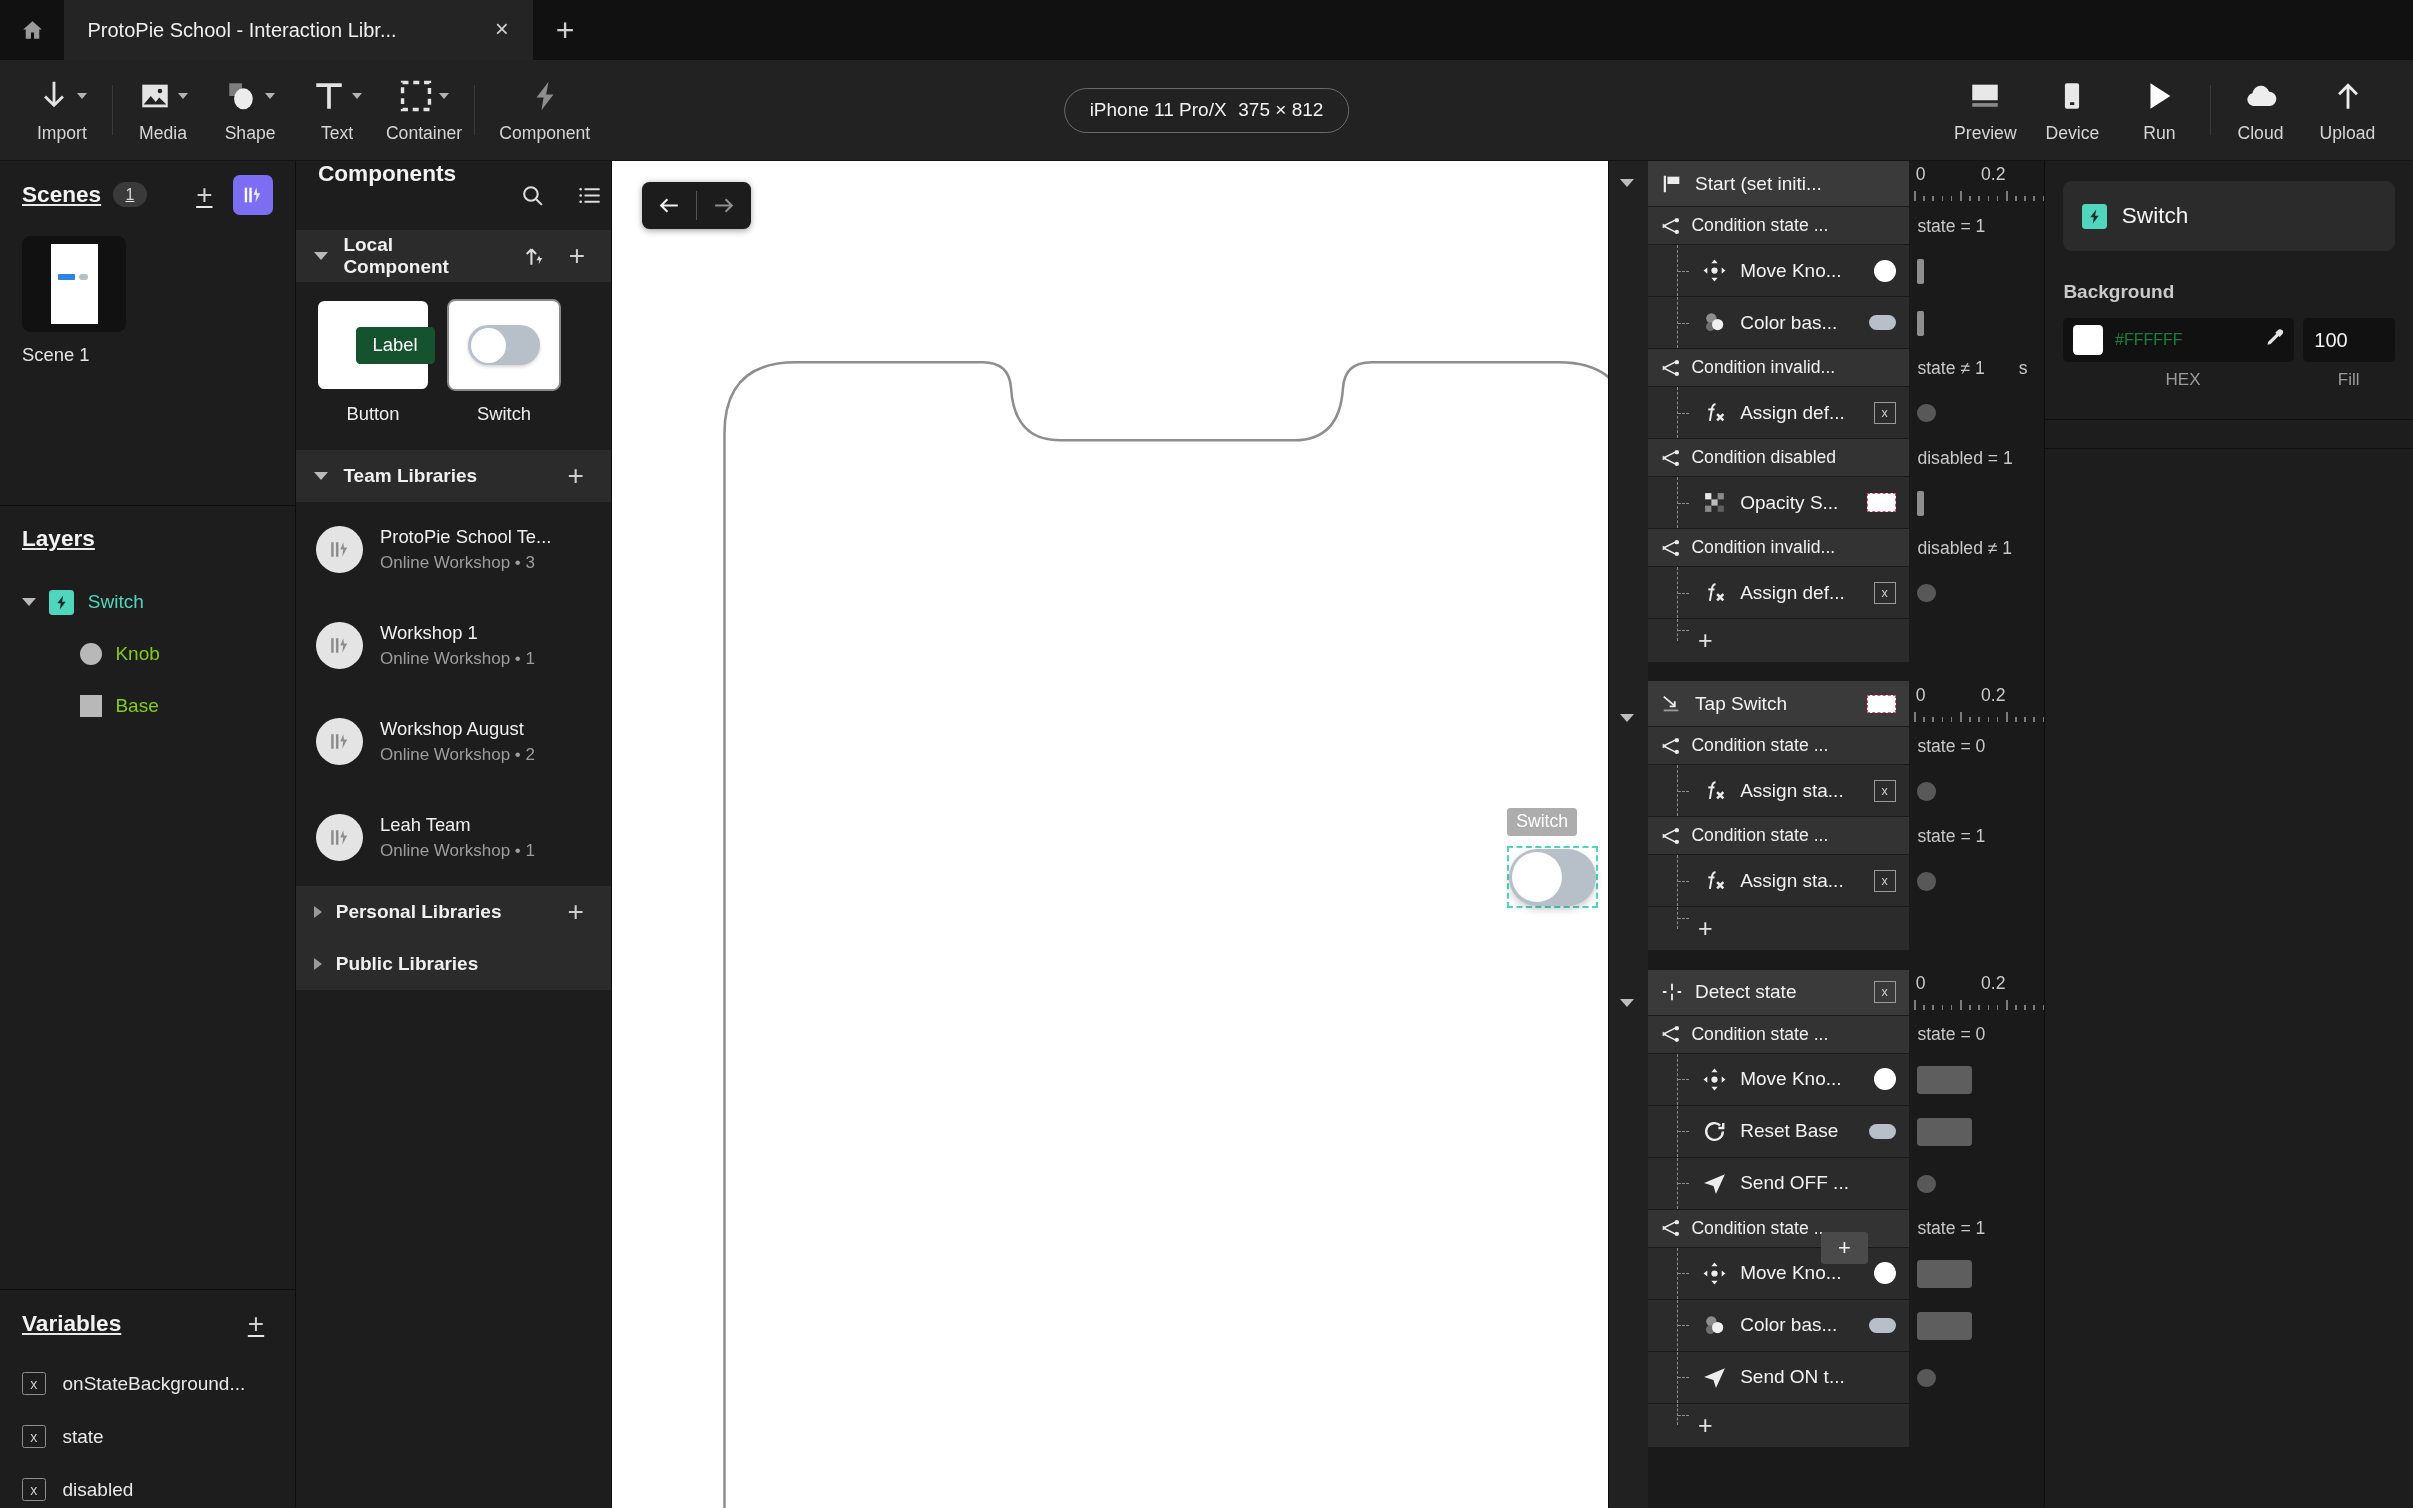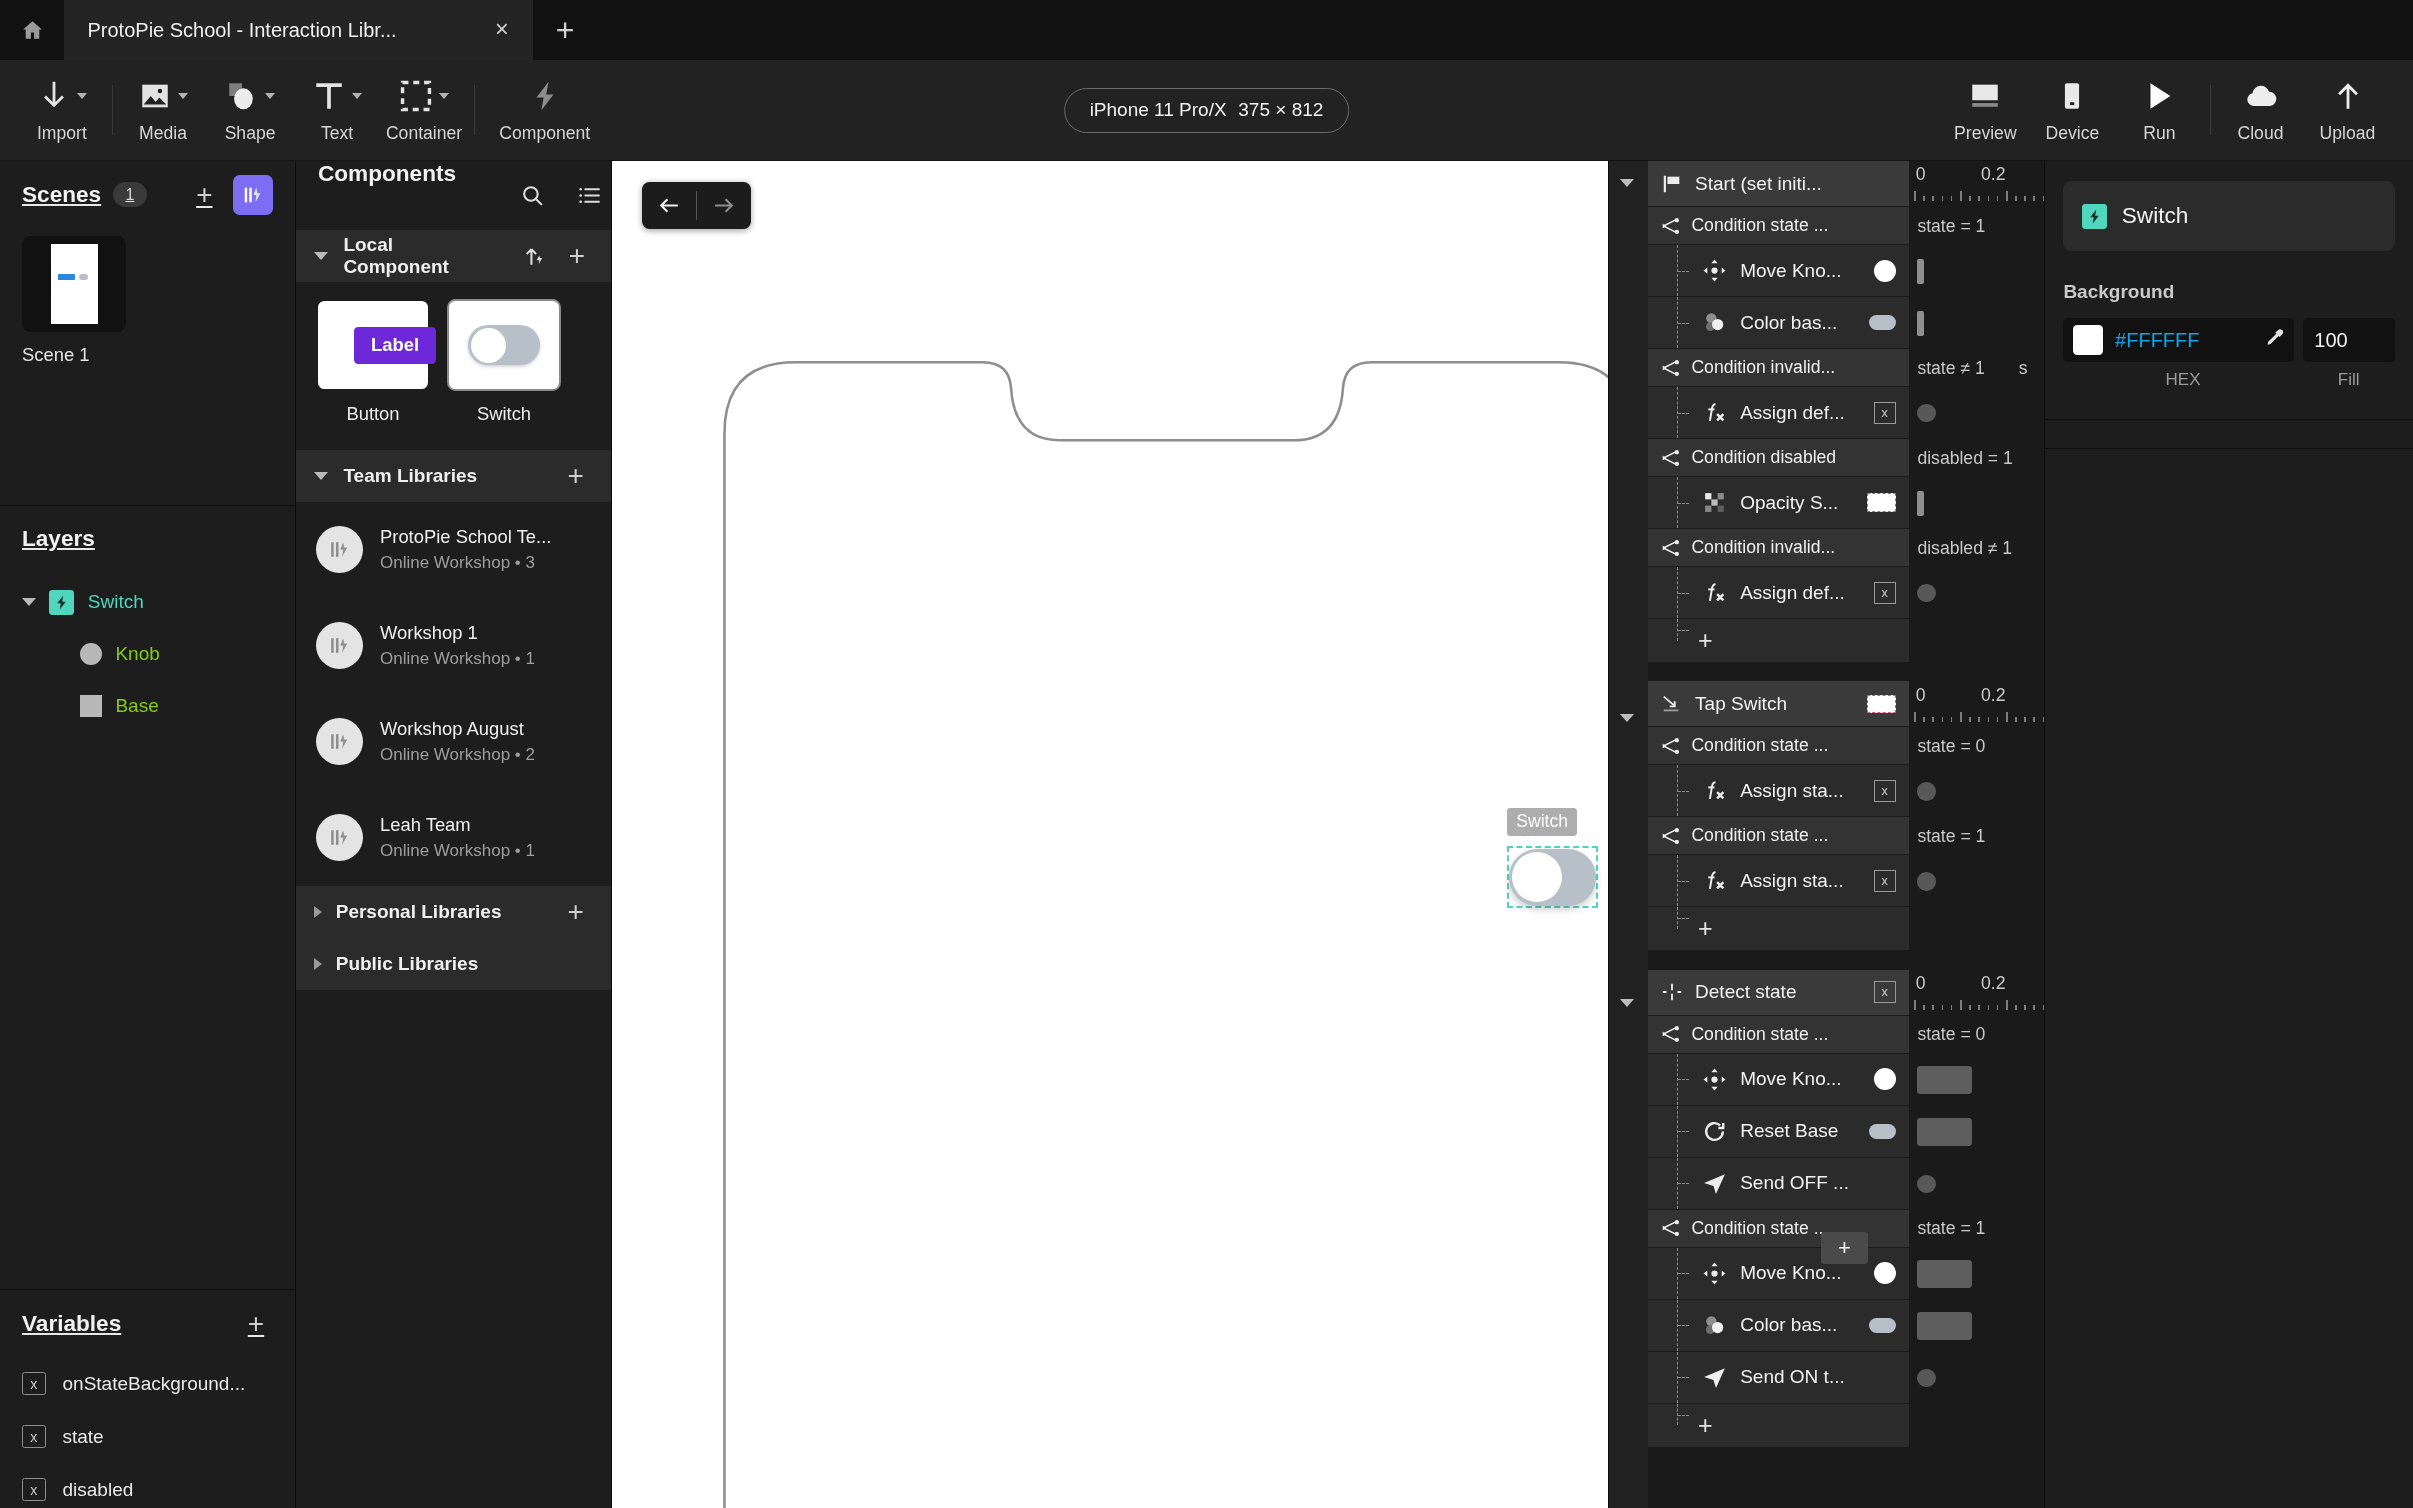--- a/index.html
+++ b/index.html
@@ -148,21 +148,21 @@
   }
   .group-title { font-size: 19px; font-weight: bold; color: #f0f0f0; }
   .comp-grid { display: flex; padding: 17px 20px 25px 20px; gap: 17px; }
   .comp-card { width: 114px; cursor: pointer; }
   .comp-tile {
     width: 114px; height: 92px; background: #ffffff; border-radius: 8.4px;
     display: flex; align-items: center; justify-content: center;
     border: 2.5px solid #1d1d1d;
   }
   .comp-tile.sel { border: 2.5px solid #8a8a8a; }
-  .pp-button { background: #6d28d9; color: #fff; font-size: 18.4px; font-weight: bold;
+  .pp-button { background: #14532d; color: #fff; font-size: 18.4px; font-weight: normal;
      padding: 7.5px 17px; border-radius: 4.2px; margin-left: 44px; }
   .pp-switch { width: 72px; height: 40px; background: #b7bfc9; border-radius: 20px;
      position: relative; box-shadow: 0 1.7px 3.4px rgba(0,0,0,.18);}
   .pp-switch .knob { position: absolute; left: 2.5px; top: 2.5px; width: 35px; height: 35px;
      background: #fff; border-radius: 50%; }
   .comp-name { font-size: 18.4px; color: #ededed; text-align: center; margin-top: 11.7px; }
 
   .lib-row { height: 96px; display: flex; align-items: center; padding: 0 20px; gap: 17px; cursor: pointer;}
   .lib-avatar { width: 47px; height: 47px; border-radius: 50%; background: #e4e4e4;
      display: flex; align-items: center; justify-content: center; flex: 0 0 47px;}
@@ -287,21 +287,21 @@
     display: flex; align-items: center; padding: 0 18.4px; gap: 15px;
   }
   .prop-title { font-size: 22.6px; color: #f5f5f5; }
   .prop-section-title { font-size: 19px; font-weight: bold; color: #cacaca; margin: 30px 18.4px 15px 18.4px; }
   .color-row { display: flex; margin: 0 18.4px; gap: 8.4px; }
   .hex-field {
     flex: 1; height: 44px; background: #111111; border-radius: 5px;
     display: flex; align-items: center; padding: 0 10px; gap: 11.7px; cursor: text;
   }
   .swatch { width: 30px; height: 30px; background: #ffffff; border-radius: 4.2px; flex:0 0 30px;}
-  .hex-val { font-size: 20px; color: #0ea5e9; flex: 1; }
+  .hex-val { font-size: 16px; color: #15803d; flex: 1; }
   .fill-field {
     width: 92px; height: 44px; background: #111111; border-radius: 5px;
     display: flex; align-items: center; padding: 0 11.7px; cursor: text;
   }
   .fill-val { font-size: 20px; color: #f2f2f2; }
   .sublabels { display: flex; margin: 8.4px 18.4px 0 18.4px; }
   .sub-hex { flex: 1; text-align: center; font-size: 17px; color: #9b9b9b; }
   .sub-fill { width: 92px; text-align: center; font-size: 17px; color: #9b9b9b; }
   .props-sep { height: 0.8px; background: #0e0e0e; margin-top: 28.5px; }
   .guide-row { height: 77px; display: flex; align-items: center; padding: 0 20px; }

